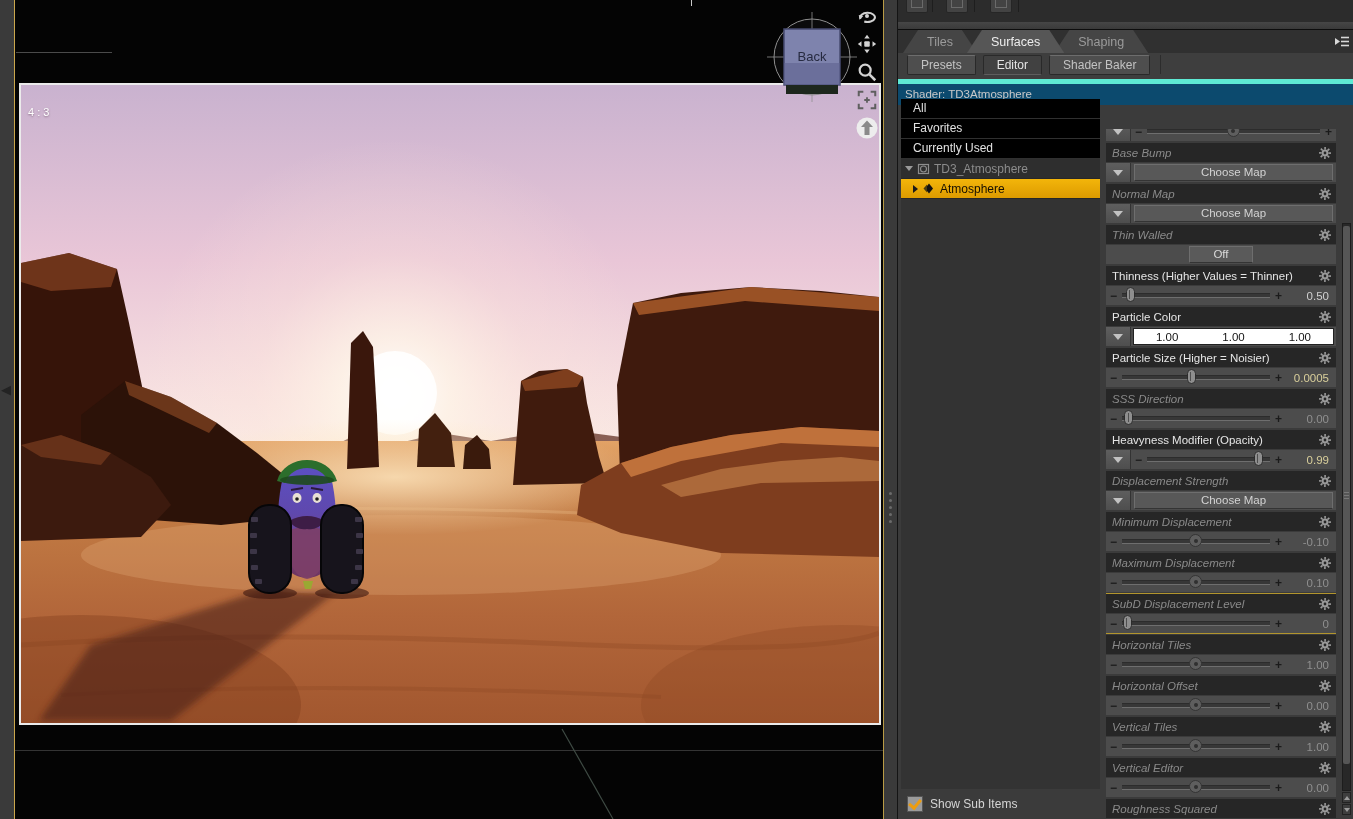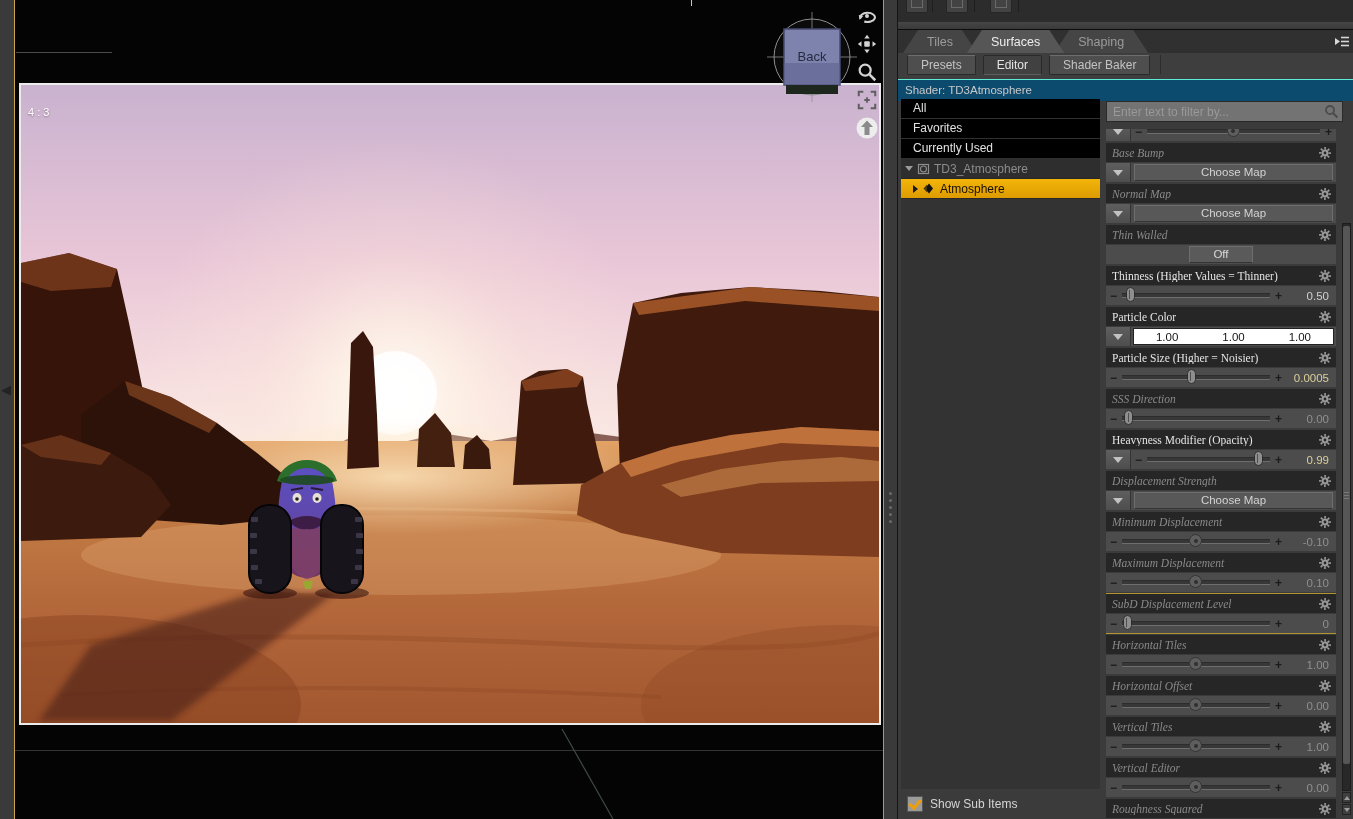--- a/index.html
+++ b/index.html
@@ -30,21 +30,21 @@
   .topbar .tb-icon i{display:block;margin:4px auto 0;width:10px;height:7px;border:1px solid #6a6a6a;}
   .topbar .tb-sep{position:absolute;top:0;width:1px;height:12px;background:#1e1e1e;}
   .topbar .tb-shine{position:absolute;left:0;right:0;top:22px;height:7px;background:linear-gradient(#464646,#3a3a3a);}
 
   .tabbar{position:relative;height:23px;background:#303030;display:flex;align-items:flex-end;padding-left:5px;}
   .tab{height:23px;line-height:24px;padding:0 24px;margin-right:-10px;font-size:12.5px;color:#9b9b9b;background:#454545;
        clip-path:polygon(15px 0,calc(100% - 15px) 0,100% 100%,0 100%);position:relative;}
   .tab.active{background:#565656;color:#ededed;z-index:2;}
   .panel-menu{position:absolute;right:3px;top:4px;width:16px;height:15px;}
 
-  .subtabbar{height:24px;background:#3e3e3e;display:flex;gap:7px;padding:2px 0 0 9px;border-bottom:1px solid #5eead4;align-items:flex-start;}
+  .subtabbar{height:24px;background:#3e3e3e;display:flex;gap:7px;padding:2px 0 0 9px;border-bottom:5px solid #5eead4;align-items:flex-start;}
   .subtab{padding:0 13px;font-size:12px;line-height:18px;color:#c3c3c3;background:#4e4e4e;border:1px solid #292929;border-top-color:#6d6d6d;border-radius:2px;}
   .subtab.active{background:#414141;color:#e4e4e4;border-top-color:#2a2a2a;border-bottom-color:#5e5e5e;}
   .subtab-sep{width:1px;height:19px;background:#2c2c2c;margin-left:3px;}
 
   .shader-row{height:21px;line-height:21px;padding-left:7px;font-size:11.5px;color:#c8c8c8;background:#0c4a6e;}
 
   .panel-body{position:absolute;left:0;top:97px;right:0;bottom:0;}
 
   
   .side-col{position:absolute;left:3px;top:2px;width:199px;bottom:30px;background:#333333;}
@@ -62,21 +62,21 @@
   .filter-input::placeholder{color:#999999;}
   .mag{position:absolute;right:4px;top:3px;width:15px;height:15px;}
 
   .params-scroll{position:absolute;left:2px;top:32px;width:230px;bottom:0;overflow:hidden;}
   .sliver{height:12px;overflow:hidden;position:relative;margin-bottom:2px;}
   .sliver .p-ctrl{position:relative;top:-8px;}
 
   .p-block{margin-bottom:2px;position:relative;}
   .p-block.hl{outline:1px solid #b2952d;outline-offset:0px;}
   .p-label{height:19px;background:#262626;display:flex;align-items:center;padding:0 5px 0 6px;font-size:11.5px;}
-  .p-label .txt{flex:1;color:#e5e5e5;white-space:nowrap;overflow:hidden;font-family:Liberation Serif, serif;}
+  .p-label .txt{flex:1;color:#e5e5e5;white-space:nowrap;overflow:hidden;}
   .p-block.inactive .p-label .txt{color:#8a8a8a;font-style:italic;}
   .p-ctrl{height:19px;background:#4c4c4c;display:flex;align-items:center;margin-top:1px;}
   .dd-btn{width:24px;height:19px;background:linear-gradient(#5e5e5e,#4e4e4e);border-right:1px solid #333;display:flex;align-items:center;justify-content:center;flex:none;}
   .dd-btn i{width:0;height:0;border-left:5px solid transparent;border-right:5px solid transparent;border-top:6px solid #c2c2c2;}
   .map-btn{flex:1;margin:1px 3px;height:15px;line-height:15px;background:#585858;border:1px solid #6e6e6e;border-bottom-color:#343434;
            color:#d3d3d3;font-size:11.5px;text-align:center;}
   .toggle-wrap{flex:1;display:flex;justify-content:center;}
   .toggle-btn{width:62px;height:15px;line-height:15px;background:#5a5a5a;border:1px solid #6e6e6e;border-bottom-color:#343434;color:#dadada;font-size:11.5px;text-align:center;}
   .slider{flex:1;display:flex;align-items:center;padding:0 3px;min-width:0;}
   .sign{color:#1b1b1b;font-weight:bold;font-size:12px;width:9px;text-align:center;flex:none;}
@@ -343,29 +343,20 @@
           <span class="tri-right"></span>
           <svg width="14" height="13" viewBox="0 0 14 13">
             <path d="M3,6.5 L7,1.5 L11,6.5 L7,11.5 Z" fill="#111"></path>
               <path d="M1.5,6.5 L5,2.5 L5,10.5 Z" fill="#4a3c10"></path>
           </svg>
           <span>Atmosphere</span>
         </div>
       </div>
 
       <div class="params-col">
-        <div class="filter-wrap">
-          <input class="filter-input" type="text" placeholder="Enter text to filter by..." style="">
-          <div class="mag">
-            <svg width="15" height="15" viewBox="0 0 15 15">
-                <circle cx="6" cy="6" r="4" fill="none" stroke="#4c4c4c" stroke-width="1.8"></circle>
-                <line x1="9" y1="9" x2="13.5" y2="13.5" stroke="#4c4c4c" stroke-width="2.2"></line>
-              </svg>
-          </div>
-        </div>
         <div class="params-scroll" id="paramsScroll">
             <div class="sliver">
               <div class="p-ctrl">
                 <div class="dd-btn">
                   <i></i>
                 </div>
                 <div class="slider">
                   <span class="sign">−</span>
                   <div class="track">
                     <div class="h-round" style="left: 50%;"></div>

